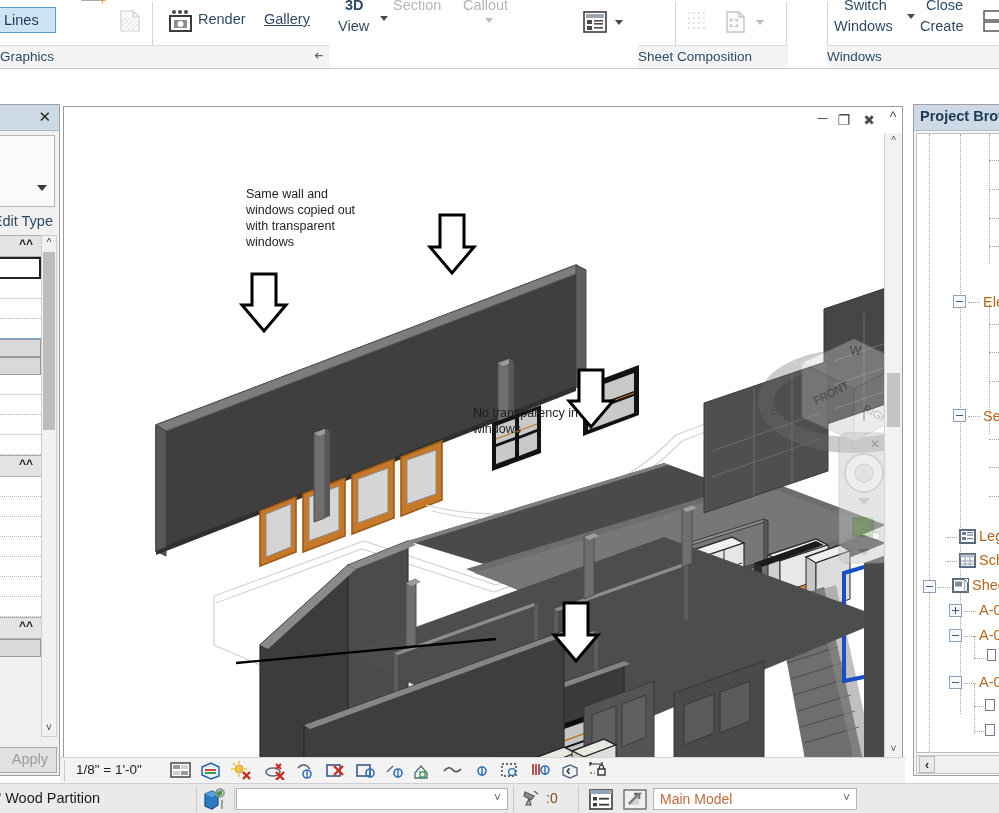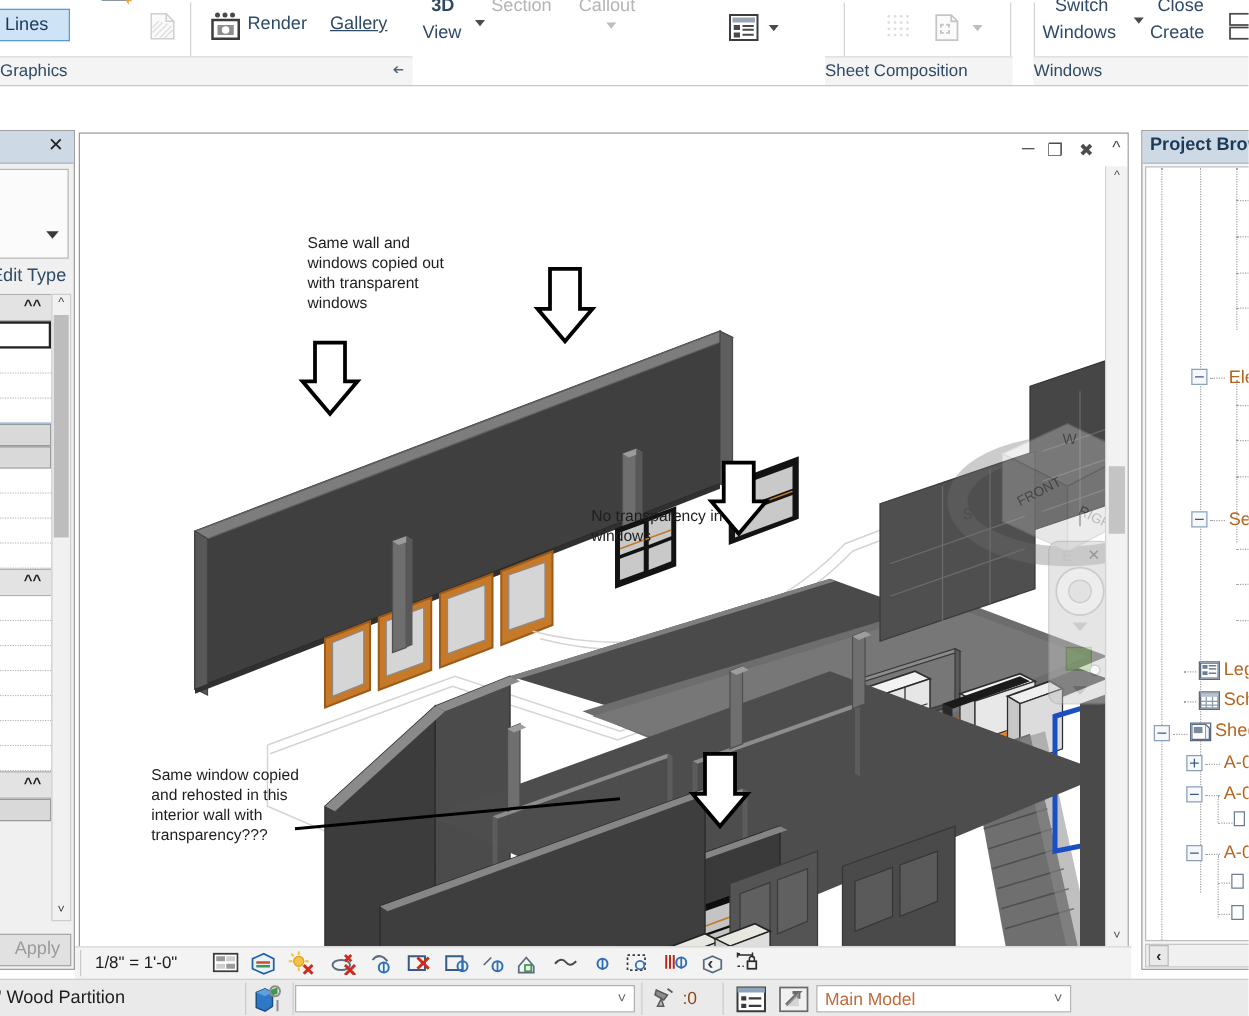--- a/index.html
+++ b/index.html
@@ -591,21 +591,21 @@
             <rect x="12" y="13" width="9" height="1.6" fill="#4a4a4a"></rect>
             <rect x="5" y="16" width="5" height="4" fill="#4a4a4a"></rect>
             <rect x="12" y="17" width="9" height="1.6" fill="#4a4a4a"></rect>
           </svg>
         </div>
         <div class="tri-down" style="left:285px; top:20px;"></div>
         <div class="panel-sep" style="left:345px;"></div>
       </div>
     </div>
 
-    <div class="panel" style="left:660px; width:150px;">
+    <div class="panel" style="left:638px; width:150px;">
       <div class="panel-body">
         <div class="icon-box" style="left:8px; top:-18px; width:26px; height:22px;">
           <svg width="26" height="22" viewBox="0 0 26 22">
             <rect x="4" y="2" width="17" height="12" fill="#ffffff" stroke="#cfcfcf" stroke-width="1.4"></rect>
             <rect x="6" y="4" width="8" height="6" fill="#e6e6e6"></rect>
           </svg>
         </div>
         <div class="icon-box" style="left:45px; top:-18px; width:24px; height:22px;">
           <svg width="24" height="22" viewBox="0 0 24 22">
             <path d="M4 12 q0 -9 8 -9 q8 0 8 9" fill="none" stroke="#cfcfcf" stroke-width="1.6"></path>
@@ -1146,24 +1146,20 @@
           </g>
         </svg>
 
         
         <div class="ann-text" style="left:182px; top:53px; width:130px;">Same wall and
 windows copied out
 with transparent
 windows</div>
         <div class="ann-text" style="left:409px; top:272px; width:125px;">No transparency in
 windows</div>
-        <div class="ann-text" style="left:57px; top:479px; width:130px;">Same window copied
-and rehosted in this
-interior wall with
-transparency???</div>
       </div>
     </div>
 
     <div class="view-vscroll">
       <div class="arrow up">^</div>
       <div class="thumb"></div>
       <div class="arrow down">˅</div>
     </div>
   </div>
 

